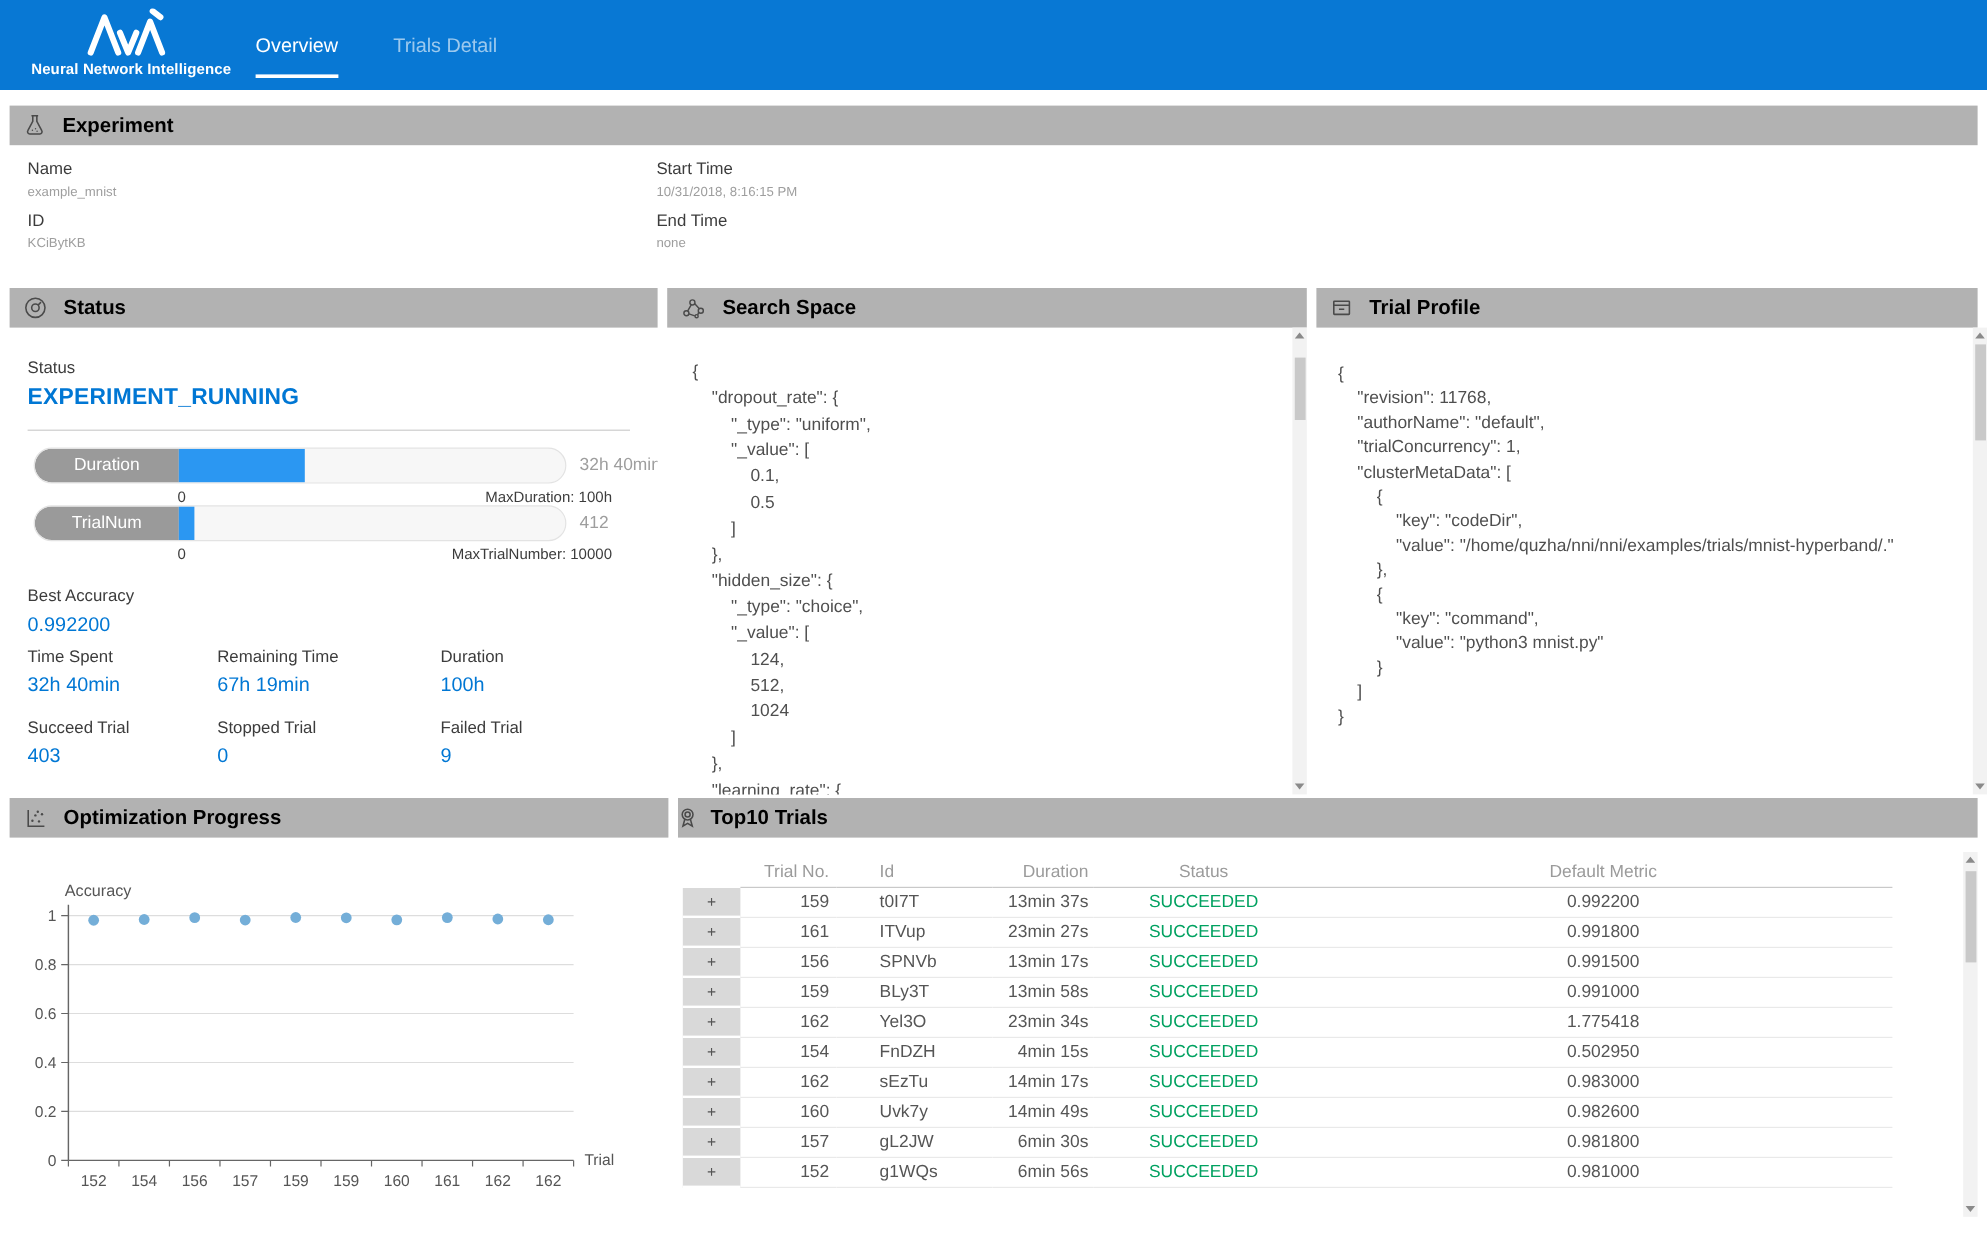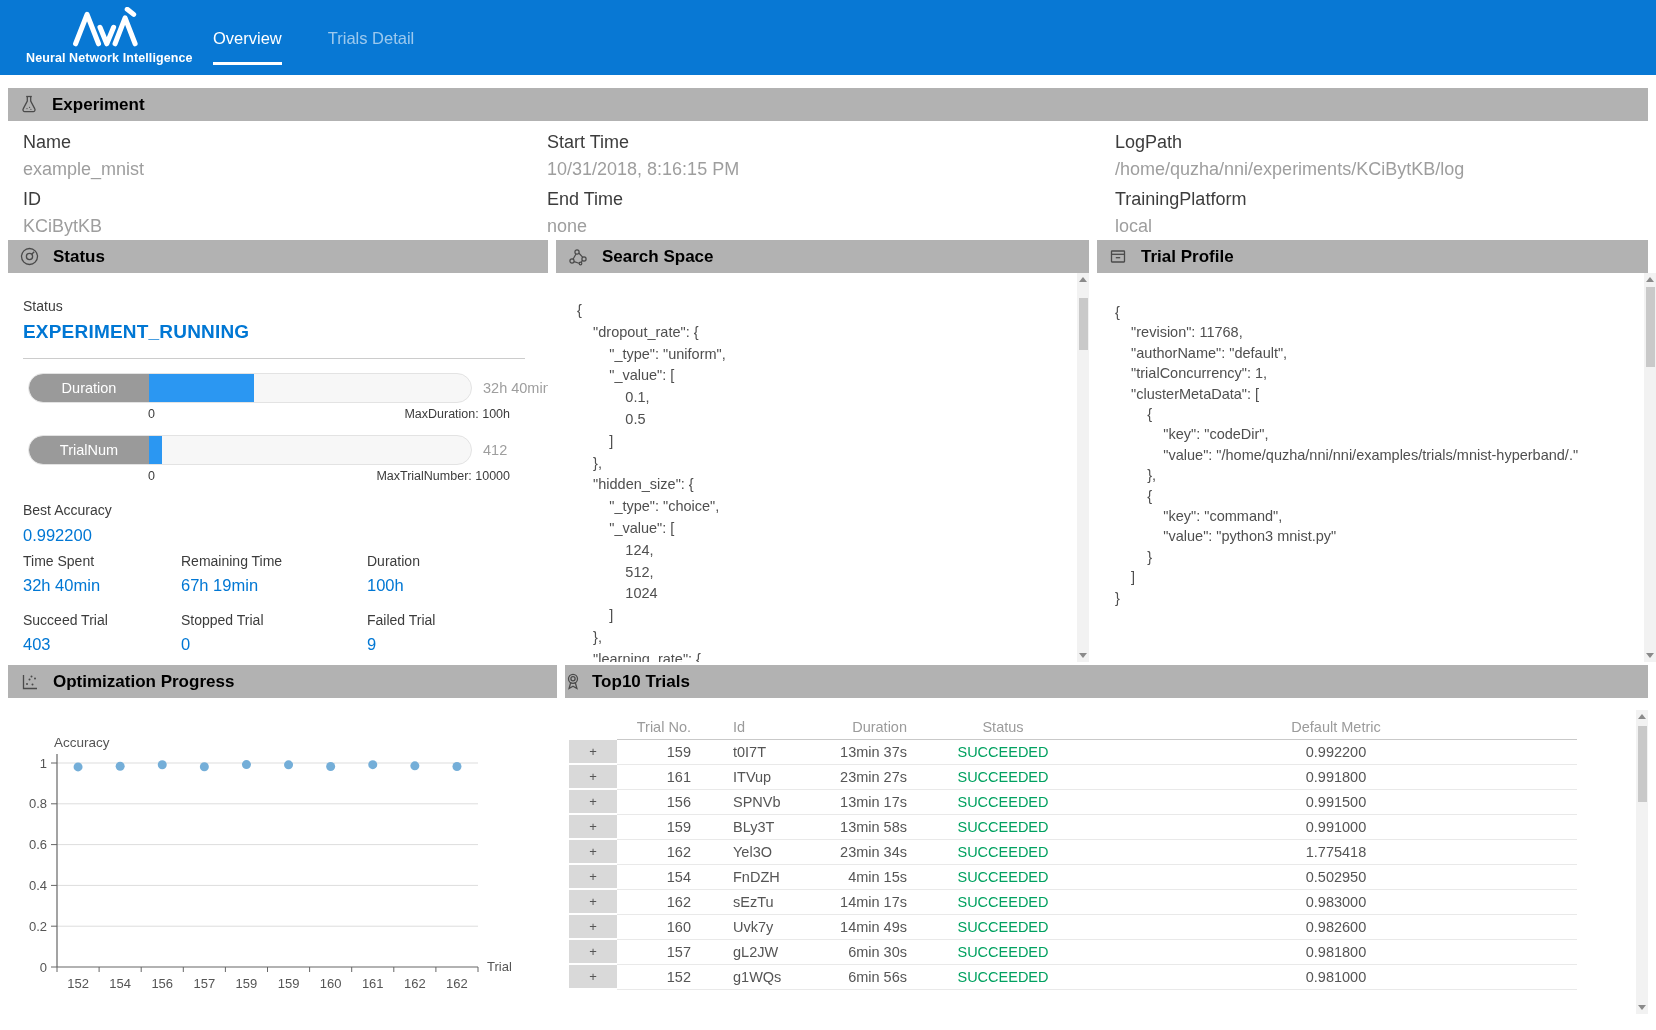--- a/index.html
+++ b/index.html
@@ -19,38 +19,38 @@
 
   
   .sec-bar{height:33px;background:var(--secbar);display:flex;align-items:center;padding-left:12px;gap:14px;}
   .sec-bar.tight{padding-left:0;gap:11px;}
   .sec-title{font-size:17px;font-weight:600;color:#000000;white-space:nowrap;}
   .sec-icon{display:flex;align-items:center;}
 
   
   .exp-bar{position:absolute;top:88px;left:8px;right:8px;}
   .exp-info{position:absolute;top:119px;left:0;right:0;height:121px;display:grid;grid-template-columns:524px 568px 1fr;padding-left:23px;padding-top:13px;}
-  .exp-label{font-size:18px;color:#3c3c3c;margin-top:9px;}
+  .exp-label{font-size:14px;color:#3c3c3c;margin-top:9px;}
   .exp-col .exp-label:first-child{margin-top:0;}
-  .exp-value{font-size:18px;color:#9e9e9e;margin-top:6px;white-space:nowrap;}
+  .exp-value{font-size:11px;color:#9e9e9e;margin-top:6px;white-space:nowrap;}
 
   
   .mid-row{position:absolute;top:240px;left:8px;right:8px;height:422px;display:grid;grid-template-columns:540px 533px 551px;gap:8px;}
   .bot-row{position:absolute;top:665px;left:8px;right:19px;height:357px;display:grid;grid-template-columns:549px 1083px;gap:8px;}
   .panel{position:relative;}
   .panel-body{position:absolute;top:33px;left:0;right:0;bottom:0;overflow:hidden;}
 
   
   .status-body{padding:0 15px;}
   .status-label{font-size:14px;color:#3c3c3c;margin-top:25px;}
   .status-value{font-size:19px;font-weight:600;color:var(--accent);margin-top:7px;letter-spacing:.2px;}
   .status-hr{border:none;border-top:1px solid #ccc;margin:15px 8px 0 0;}
   .pbar-row{display:flex;align-items:center;margin-left:5px;}
   .pbar-row.b1{margin-top:14px;}
-  .pbar-row.b2{margin-top:14px;}
+  .pbar-row.b2{}
   .pbar{flex:0 0 444px;display:flex;height:30px;background:#f7f7f7;border:1px solid #e3e3e3;border-radius:15px;overflow:hidden;}
   .pbar-name{flex:0 0 120px;background:#9a9a9a;color:#fff;font-size:14.5px;display:flex;align-items:center;justify-content:center;border-radius:15px 0 0 15px;}
   .pbar-track{flex:1;position:relative;}
   .pbar-fill{position:absolute;top:0;bottom:0;left:0;background:var(--pfill);}
   .pbar-value{margin-left:11px;font-size:14.5px;color:#9e9e9e;white-space:nowrap;}
   .pbar-minmax{display:flex;justify-content:space-between;font-size:12.5px;color:#3c3c3c;margin:4px 23px 0 125px;}
   .best-label{font-size:14px;color:#3c3c3c;margin-top:19px;}
   .best-value{font-size:16.5px;color:var(--accent);margin-top:8px;}
   .stats-grid{display:grid;grid-template-columns:158px 186px 1fr;margin-top:8px;row-gap:17px;}
   .stat-label{font-size:14px;color:#3c3c3c;}
@@ -123,26 +123,20 @@
       <div class="exp-label">Name</div>
       <div class="exp-value">example_mnist</div>
       <div class="exp-label">ID</div>
       <div class="exp-value">KCiBytKB</div>
     </div>
     <div class="exp-col">
       <div class="exp-label">Start Time</div>
       <div class="exp-value">10/31/2018, 8:16:15 PM</div>
       <div class="exp-label">End Time</div>
       <div class="exp-value">none</div>
-    </div>
-    <div class="exp-col">
-      <div class="exp-label">LogPath</div>
-      <div class="exp-value">/home/quzha/nni/experiments/KCiBytKB/log</div>
-      <div class="exp-label">TrainingPlatform</div>
-      <div class="exp-value">local</div>
     </div>
   </div>
 
 <div class="mid-row">
 
   <section class="panel">
     <div class="sec-bar">
       <span class="sec-icon">
         <svg width="19" height="19" viewBox="0 0 19 19" fill="none" stroke="#4a4a4a" stroke-width="1.3">
           <circle cx="9.5" cy="9.5" r="8"></circle>

